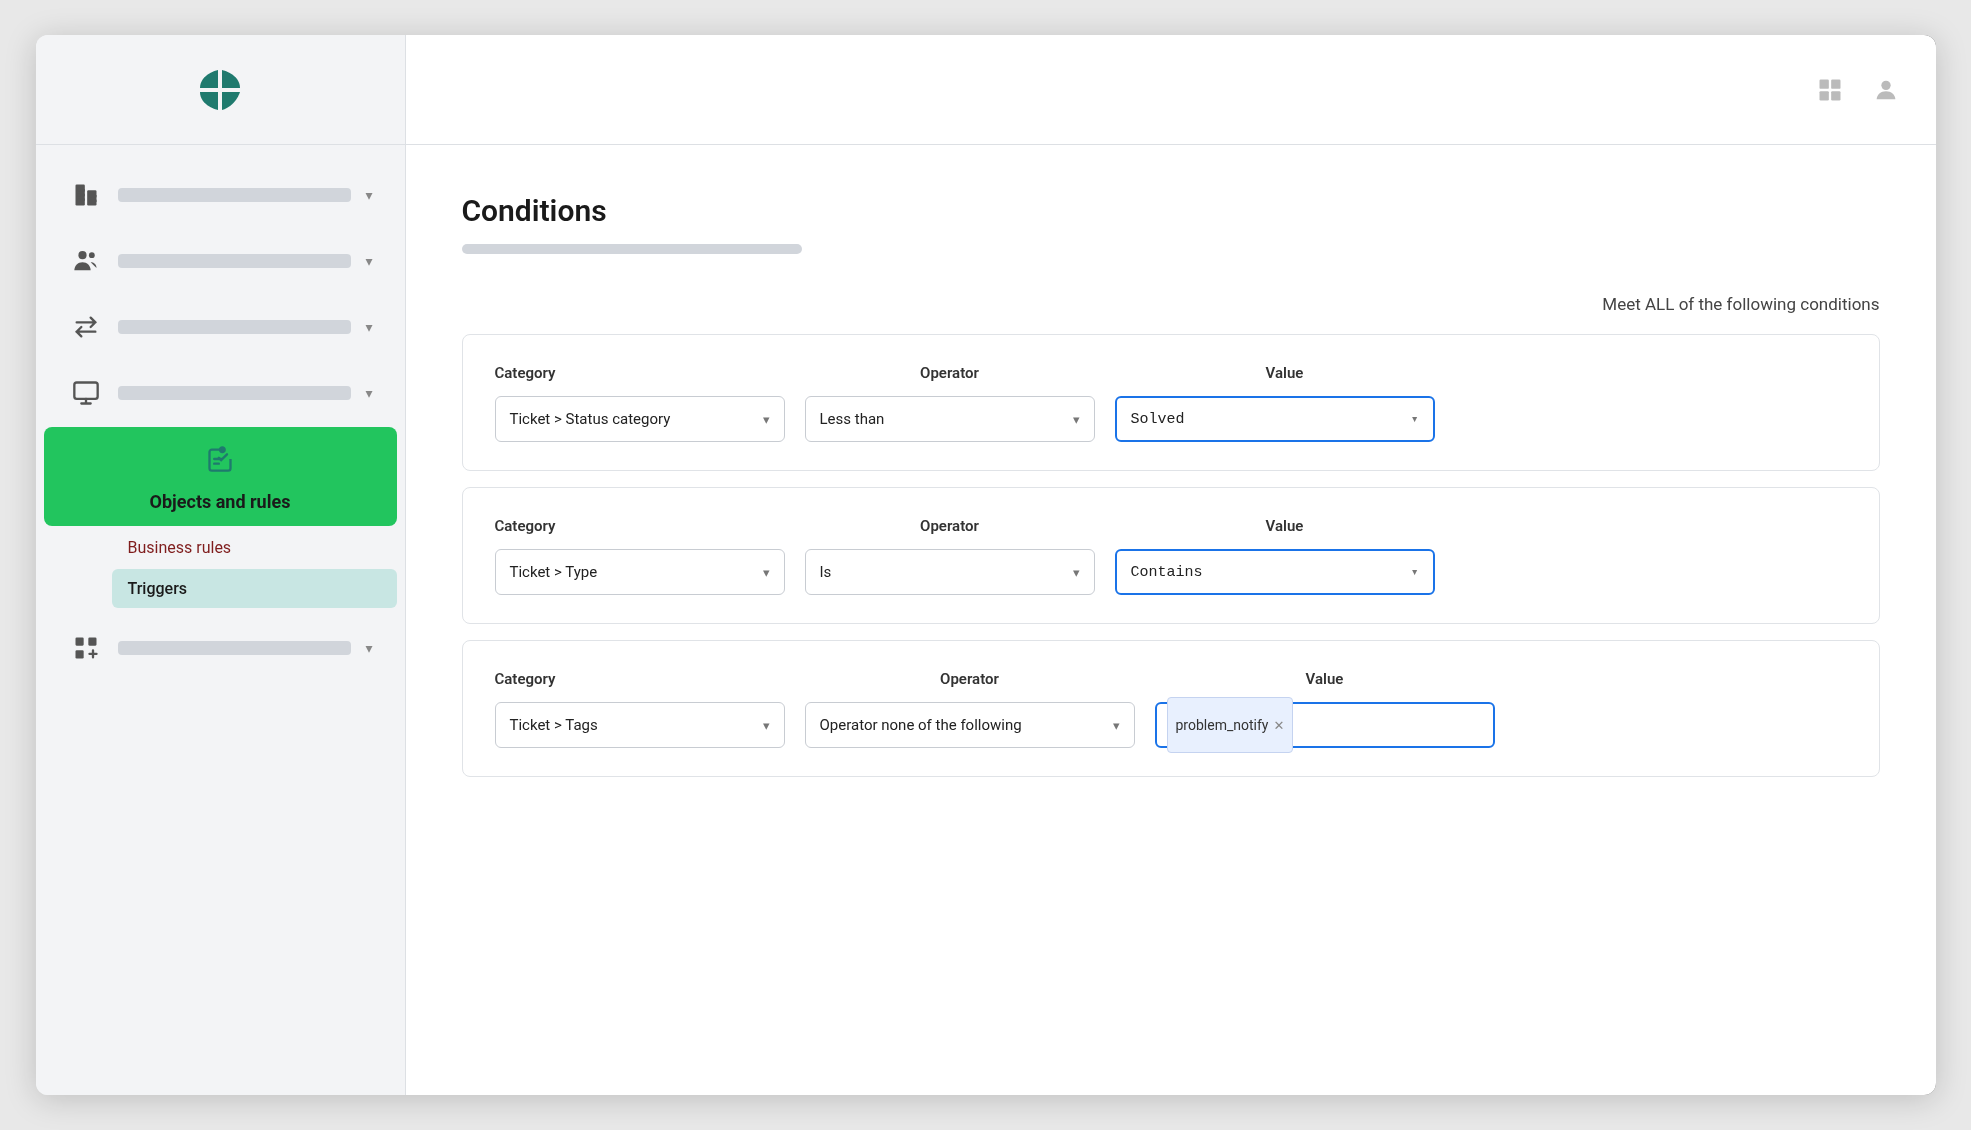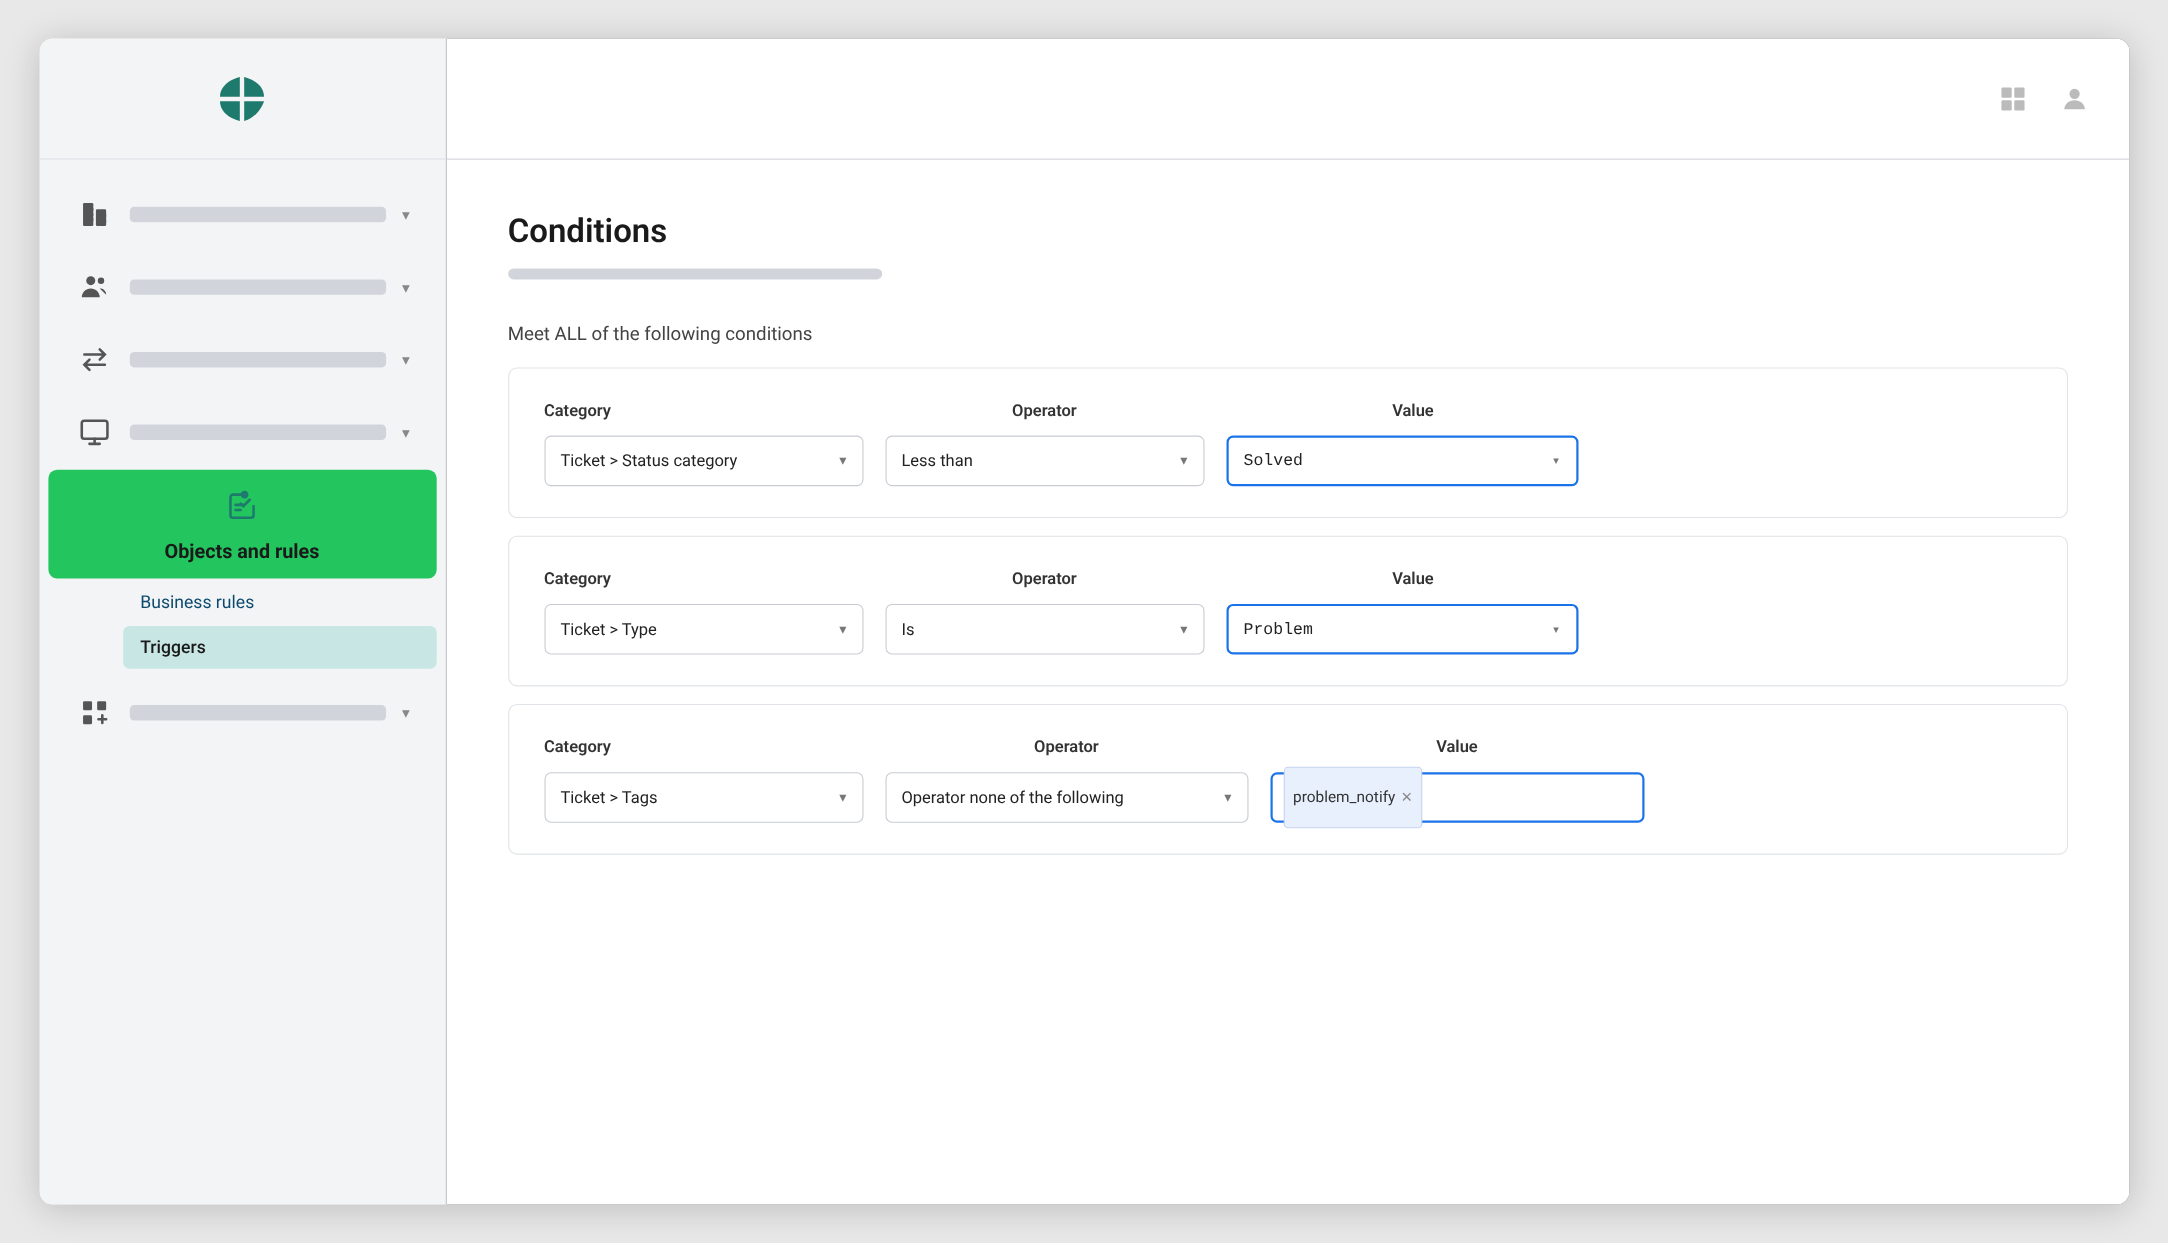--- a/index.html
+++ b/index.html
@@ -86,21 +86,21 @@
     .nav-chevron {
       color: #888;
       font-size: 14px;
     }
     .sub-nav {
       padding: 0 0 0 68px;
     }
     .sub-nav-item {
       padding: 10px 16px;
       font-size: 16px;
-      color: #0c4a6e;
+      color: #7f1d1d;
       cursor: pointer;
       border-radius: 6px;
       margin: 2px 8px;
     }
     .sub-nav-item.active {
       background: #c8e6e3;
       color: #1a1a1a;
       font-weight: 500;
     }
     
@@ -146,20 +146,21 @@
       width: 340px;
       height: 10px;
       background: #d1d5db;
       border-radius: 5px;
       margin-bottom: 40px;
     }
     .conditions-label {
       font-size: 17px;
       color: #444;
       margin-bottom: 20px;
+      text-align: right;
     }
     .condition-row {
       border: 1px solid #e0e3e7;
       border-radius: 8px;
       padding: 28px 32px;
       margin-bottom: 16px;
       background: #fff;
     }
     .condition-headers {
       display: flex;
@@ -423,21 +424,21 @@
             </div>
           </div>
           <div class="col-operator">
             <div class="select-field">
               <span>Is</span>
               <span class="chevron">▾</span>
             </div>
           </div>
           <div class="col-value">
             <div class="select-field focused">
-              <span>Problem</span>
+              <span>Contains</span>
               <span class="chevron">▾</span>
             </div>
           </div>
         </div>
       </div>
 
       <div class="condition-row">
         <div class="condition-headers">
           <div class="col-category">
             <span class="condition-header">Category</span>

